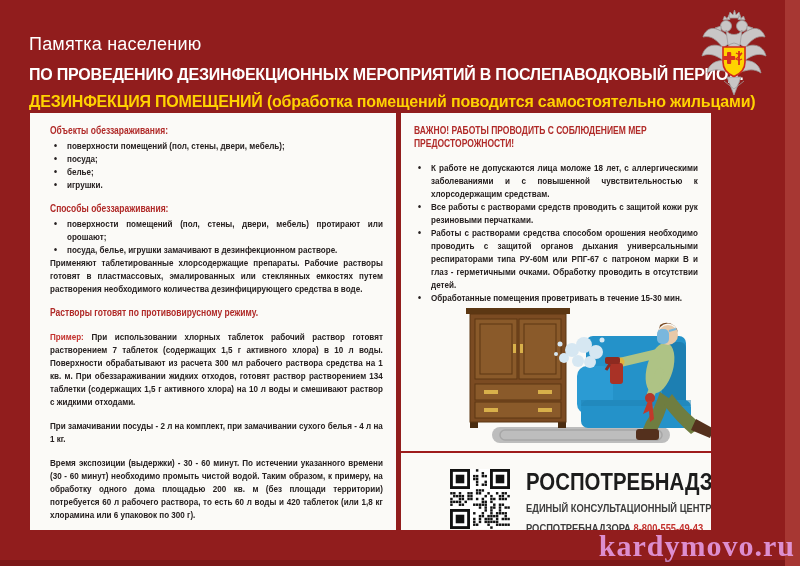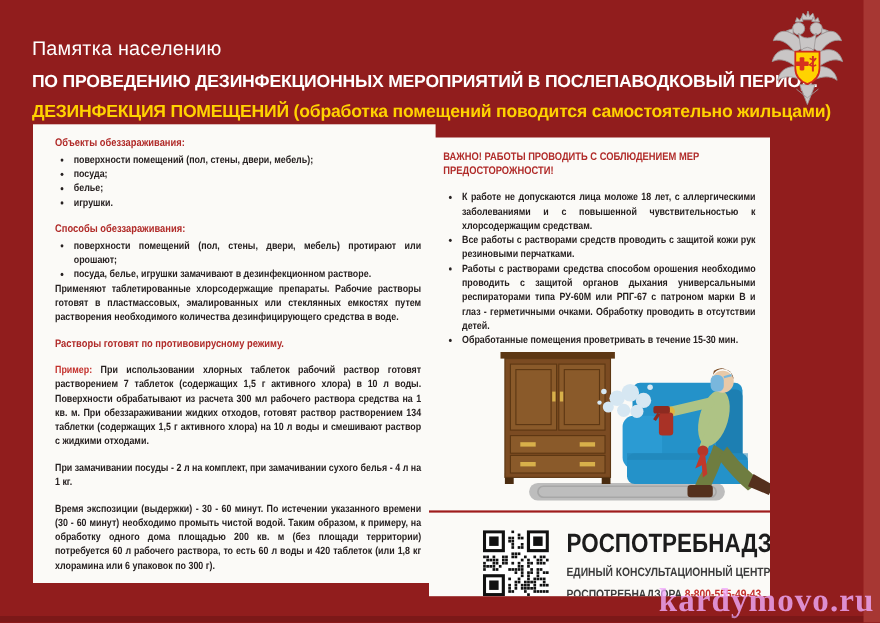--- a/index.html
+++ b/index.html
@@ -16,21 +16,21 @@
   
   .hdr { position:absolute; left:29px; top:10px; width:660px; color:#fff; }
   .hdr-title { font-size:18px; font-weight:400; letter-spacing:.2px;margin-top:24px; }
   .hdr-sub { margin-top:11px; font-size:16px; font-weight:700; letter-spacing:-.2px; white-space:nowrap; }
   .hdr-accent { margin-top:9px; font-size:16px; font-weight:700; color:#ffd200; letter-spacing:-.2px; white-space:nowrap; }
   .emblem { position:absolute; left:699px; top:6px; width:70px; height:98px; }
 
   
   .panel { position:absolute; top:113px; height:417px; background:#fbfaf7; overflow:hidden; padding:11px 13px 0 13px; }
   .panel-left  { left:30px;  width:366px;padding-left:20px; }
-  .panel-right { left:390px; width:310px;margin-top:12px; }
+  .panel-right { left:401px; width:310px; }
 
   .condense { transform:scaleX(.85); transform-origin:top left; width:117.6%; }
 
   .panel, .panel p, .panel li { font-size:9.5px; font-weight:700; line-height:13px; color:#262020; }
   .panel p { text-align:justify; }
   .red-h { color:#b02a28; font-size:10px; line-height:13px; font-weight:700; }
   .gap { margin-top:11px; }
   ul { list-style:disc; padding-left:18px; margin-top:2px; }
   li { text-align:justify; padding-left:2px; }
   li::marker { color:#262020; }

